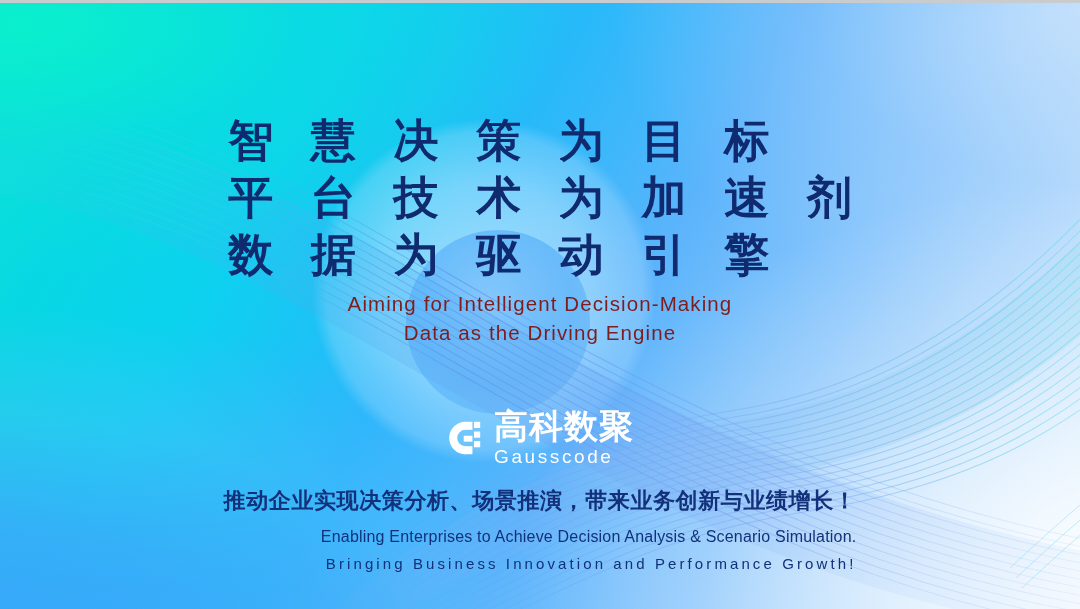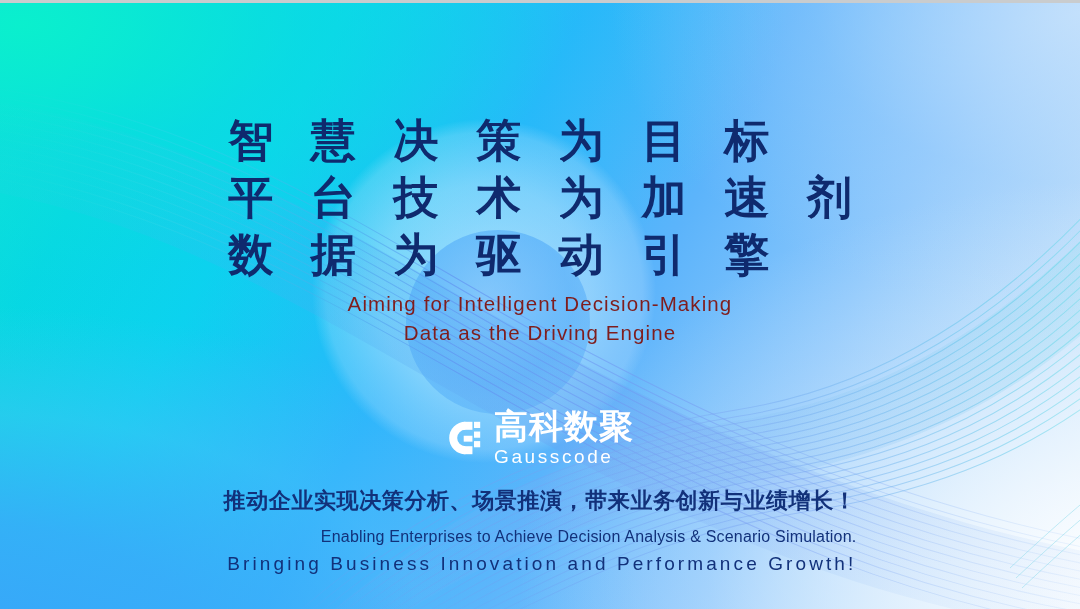--- a/index.html
+++ b/index.html
@@ -172,21 +172,21 @@
     color: #12317a;
     font-size: 16px;
     line-height: 25px;
     letter-spacing: 0.2px;
     white-space: nowrap;
     font-family: "Liberation Sans", sans-serif;
   }
   .footer-en2 {
     margin-top: 2px;
     color: #12317a;
-    font-size: 19px;
+    font-size: 15px;
     line-height: 25px;
     letter-spacing: 3.1px;
     white-space: nowrap;
     font-family: "Liberation Sans", sans-serif;
   }
 </style>
 </head>
 <body>
 
 <div id="poster">

